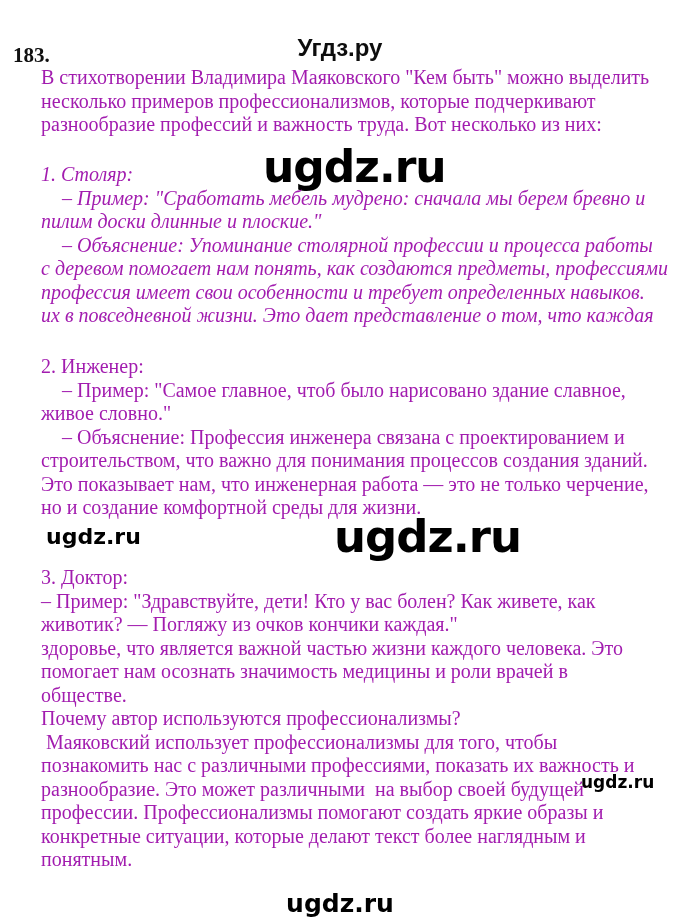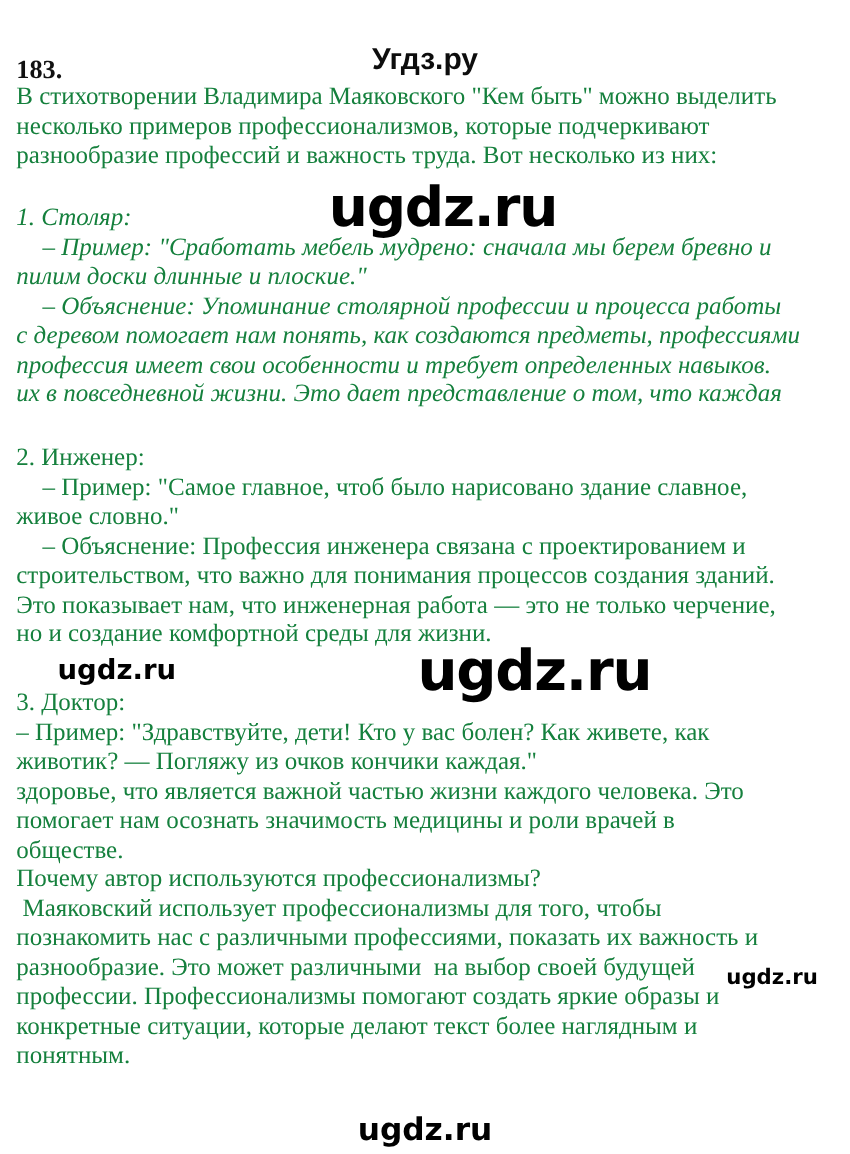--- a/index.html
+++ b/index.html
@@ -23,27 +23,28 @@
     position:absolute;top:889px;left:0;width:100%;text-align:center;
     font-family:"DejaVu Sans",sans-serif;font-weight:700;font-size:25px;color:#000;
   }
   .ex-number{
     position:absolute;left:13px;top:43px;
     font-weight:700;font-size:21px;color:#111;
   }
   .block{position:absolute;left:13px;width:660px;z-index:2;}
   .line{
     white-space:pre;font-size:20px;line-height:23.5px;height:23.5px;
-    color:#15803d;
+    color:#a21caf;
+    margin-left:28px;
   }
   .ind{padding-left:21px;}
   .intro{top:66px;}
   .sec1{top:163px;font-style:italic;}
   .sec2{top:355px;}
-  .sec3{top:551px;}
+  .sec3{top:566px;}
 </style>
 </head>
 <body>
 
 <div class="page">
 
   <div class="site-header">Угдз.ру</div>
 
   <div class="wm wm-big1">ugdz.ru</div>
   <div class="wm wm-small1">ugdz.ru</div>

